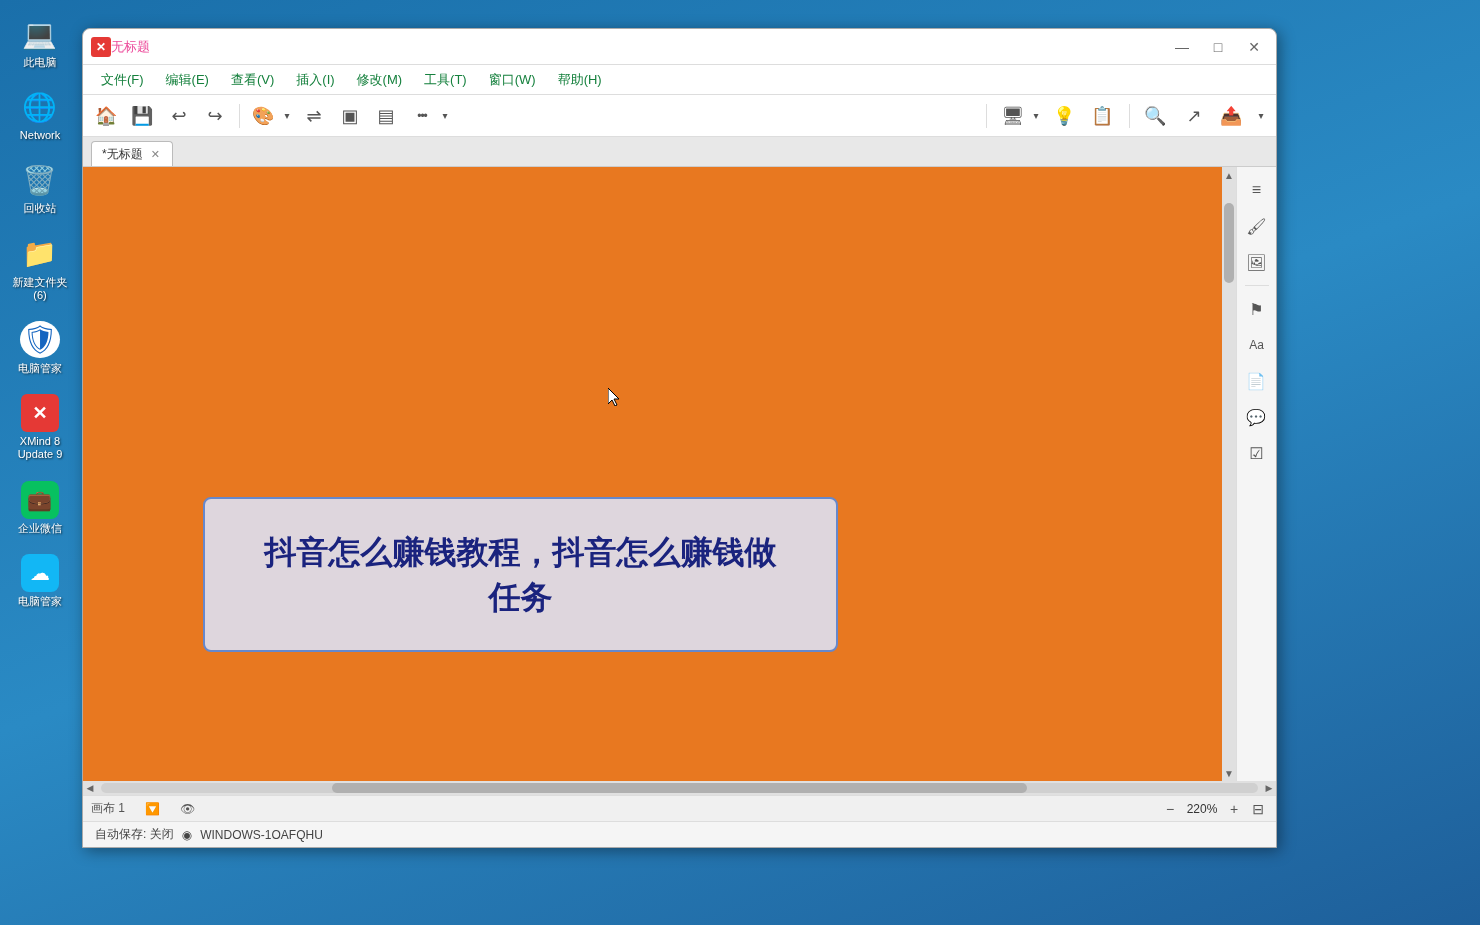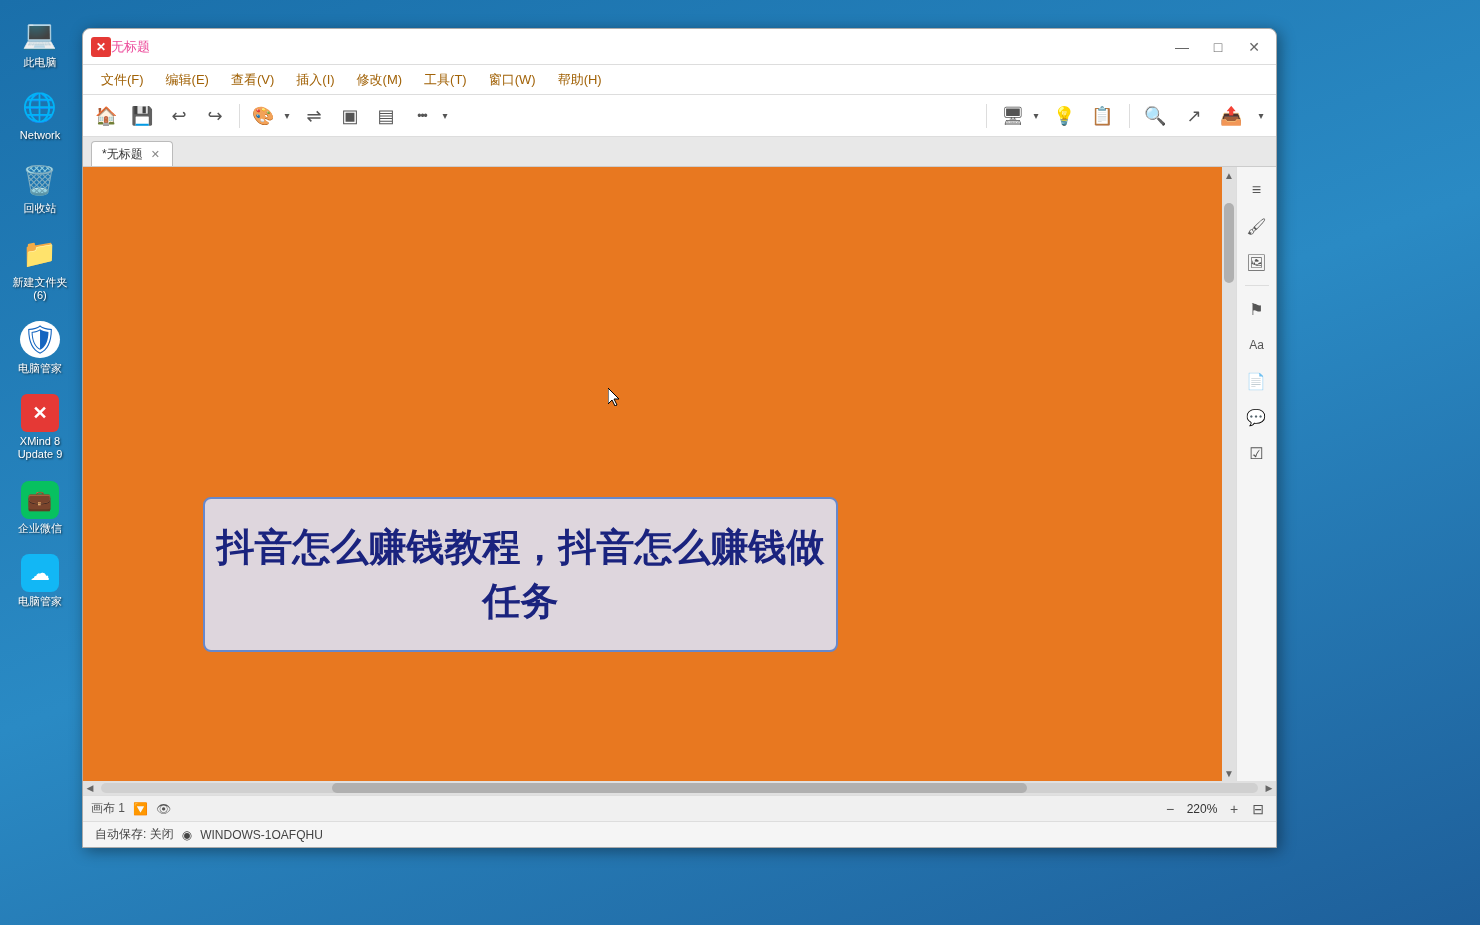--- a/index.html
+++ b/index.html
@@ -133,21 +133,21 @@
       border-bottom: 1px solid #ddd;
       display: flex;
       align-items: center;
       padding: 0 8px;
       gap: 2px;
     }
 
     .menu-item {
       padding: 4px 10px;
       font-size: 13px;
-      color: #a16207;
+      color: #15803d;
       cursor: pointer;
       border-radius: 3px;
     }
 
     
     .toolbar {
       height: 42px;
       background: #fff;
       border-bottom: 1px solid #ddd;
       display: flex;
@@ -319,21 +319,21 @@
       background: rgba(220, 230, 255, 0.85);
       border: 2px solid #6688cc;
       border-radius: 8px;
       display: flex;
       align-items: center;
       justify-content: center;
       cursor: pointer;
     }
 
     .mind-node-text {
-      font-size: 38px;
+      font-size: 32px;
       font-weight: bold;
       color: #1a237e;
       text-align: center;
       line-height: 1.4;
     }
 
     
     .bottom-bar {
       height: 14px;
       background: #e0e0e0;
@@ -372,21 +372,21 @@
     }
 
     
     .page-bar {
       height: 26px;
       background: #f0f0f0;
       border-top: 1px solid #ddd;
       display: flex;
       align-items: center;
       padding: 0 8px;
-      gap: 8px;
+      gap: 20px;
       font-size: 12px;
       color: #555;
     }
 
     .zoom-controls {
       display: flex;
       align-items: center;
       gap: 4px;
       margin-left: auto;
     }

